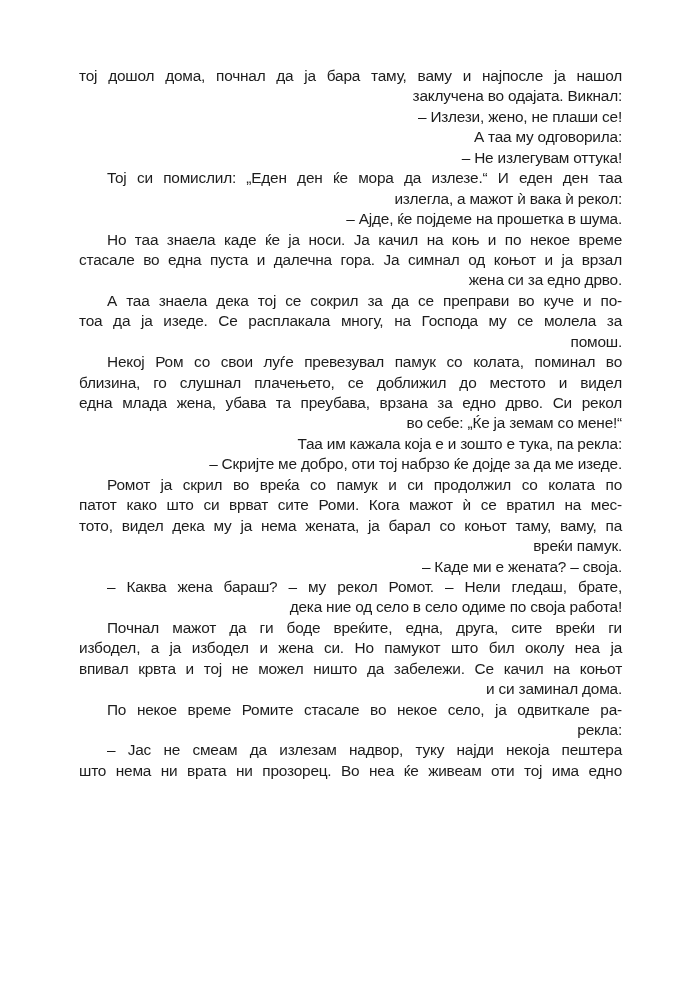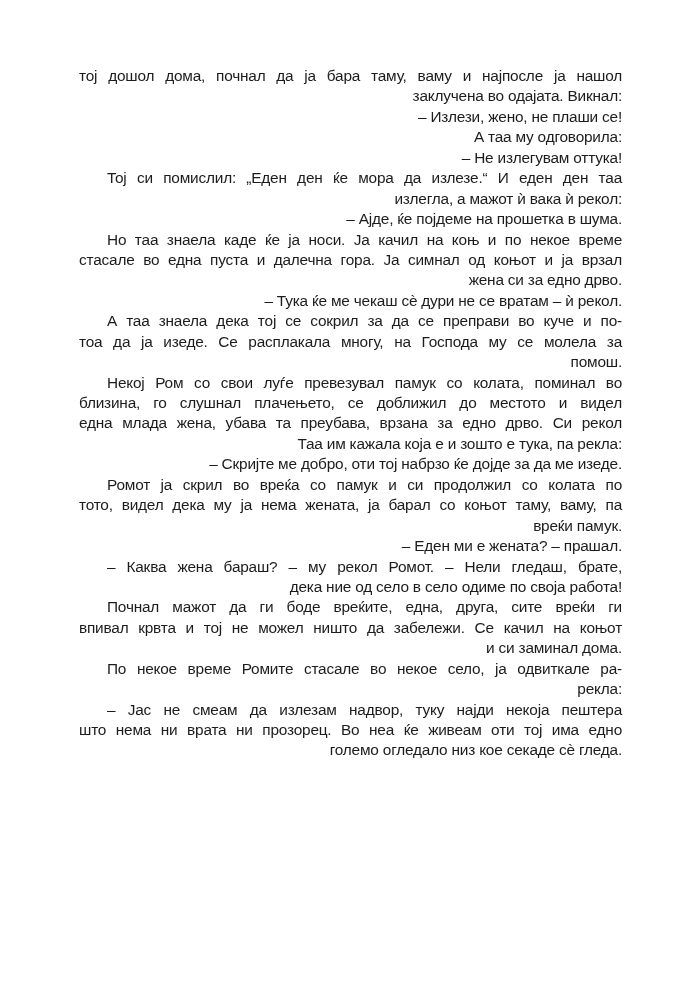--- a/index.html
+++ b/index.html
@@ -74,36 +74,38 @@
       <div class="line">заклучена во одајата. Викнал:</div>
       <div class="line i">– Излези, жено, не плаши се!</div>
       <div class="line i">А таа му одговорила:</div>
       <div class="line i">– Не излегувам оттука!</div>
       <div class="line j i">Тој си помислил: „Еден ден ќе мора да излезе.“ И еден ден таа</div>
       <div class="line">излегла, а мажот ѝ вака ѝ рекол:</div>
       <div class="line i">– Ајде, ќе појдеме на прошетка в шума.</div>
       <div class="line j i">Но таа знаела каде ќе ја носи. Ја качил на коњ и по некое време</div>
       <div class="line j">стасале во една пуста и далечна гора. Ја симнал од коњот и ја врзал</div>
       <div class="line">жена си за едно дрво.</div>
-      <div class="line i">– Тука ќе ме чекаш сѐ дури не се вратам – ѝ рекол.</div>
       <div class="line j i">А таа знаела дека тој се сокрил за да се преправи во куче и по-</div>
       <div class="line j">тоа да ја изеде. Се расплакала многу, на Господа му се молела за</div>
       <div class="line">помош.</div>
       <div class="line j i">Некој Ром со свои луѓе превезувал памук со колата, поминал во</div>
       <div class="line j">близина, го слушнал плачењето, се доближил до местото и видел</div>
       <div class="line j">една млада жена, убава та преубава, врзана за едно дрво. Си рекол</div>
+      <div class="line">во себе: „Ќе ја земам со мене!“</div>
       <div class="line i">Таа им кажала која е и зошто е тука, па рекла:</div>
       <div class="line i">– Скријте ме добро, оти тој набрзо ќе дојде за да ме изеде.</div>
       <div class="line j i">Ромот ја скрил во вреќа со памук и си продолжил со колата по</div>
+      <div class="line j">патот како што си врват сите Роми. Кога мажот ѝ се вратил на мес-</div>
       <div class="line j">тото, видел дека му ја нема жената, ја барал со коњот таму, ваму, па</div>
       <div class="line">вреќи памук.</div>
-      <div class="line i">– Еден ми е жената? – прашал.</div>
+      <div class="line i">– Каде ми е жената? – своја.</div>
       <div class="line j i">– Каква жена бараш? – му рекол Ромот. – Нели гледаш, брате,</div>
       <div class="line">дека ние од село в село одиме по своја работа!</div>
       <div class="line j i">Почнал мажот да ги боде вреќите, една, друга, сите вреќи ги</div>
+      <div class="line j">избодел, а ја избодел и жена си. Но памукот што бил околу неа ја</div>
       <div class="line j">впивал крвта и тој не можел ништо да забележи. Се качил на коњот</div>
       <div class="line">и си заминал дома.</div>
       <div class="line j i">По некое време Ромите стасале во некое село, ја одвиткале ра-</div>
       <div class="line">рекла:</div>
       <div class="line j i">– Јас не смеам да излезам надвор, туку најди некоја пештера</div>
       <div class="line j">што нема ни врата ни прозорец. Во неа ќе живеам оти тој има едно</div>
       <div class="line">големо огледало низ кое секаде сѐ гледа.</div>
     </div>
 
   <div class="footer">

